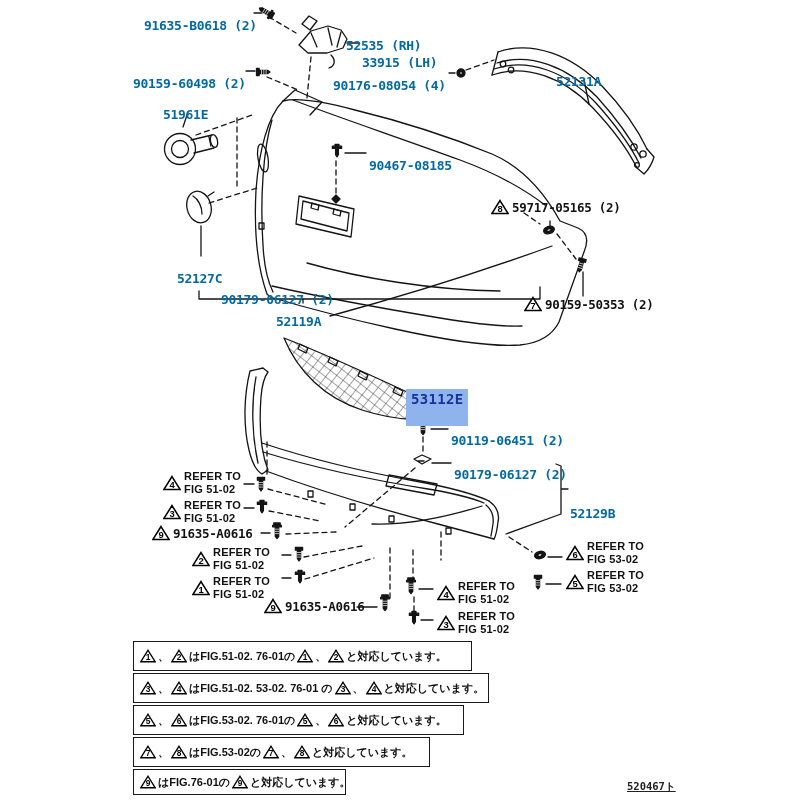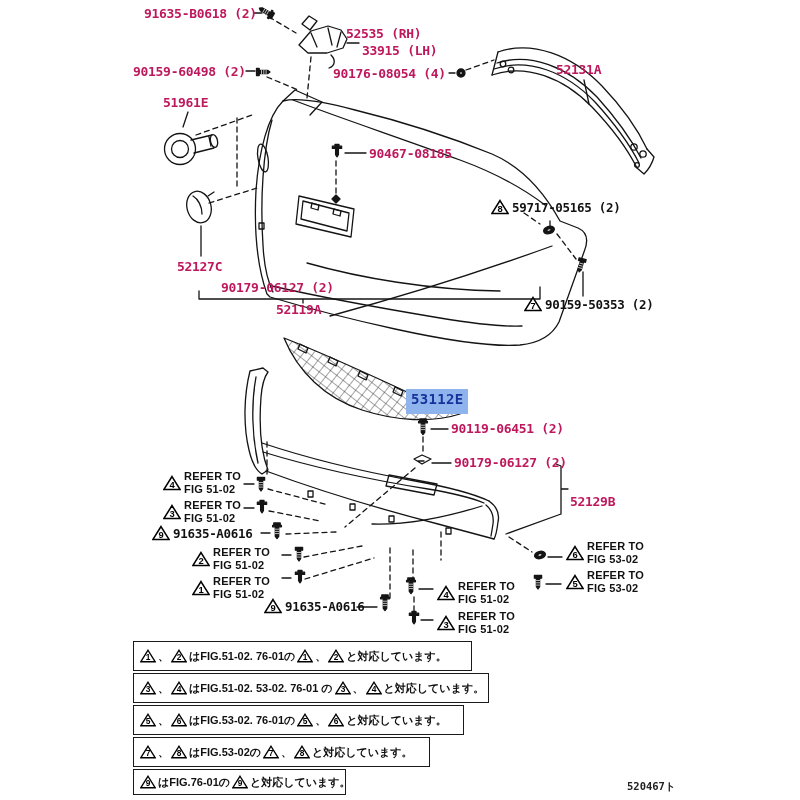--- a/index.html
+++ b/index.html
@@ -1,40 +1,40 @@
 <!DOCTYPE html>
 <html><head>
 <meta charset="utf-8">
 <style>
   html,body{margin:0;padding:0;background:#fff;}
   .stage{position:relative;width:800px;height:800px;background:#ffffff;overflow:hidden;
          font-family:"Liberation Sans",sans-serif;}
   .art{position:absolute;left:0;top:0;}
   .pn{position:absolute;font:700 13px "DejaVu Sans Mono",monospace;letter-spacing:-0.3px;
-      color:#be185d;white-space:nowrap;}
+      color:#0369a1;white-space:nowrap;margin-top:12px;}
   .pn-inline{font:700 12.5px "DejaVu Sans Mono",monospace;letter-spacing:-0.3px;color:#111;white-space:nowrap;}
   .hl{position:absolute;left:406px;top:389px;background:#8FB3EC;color:#16339B;
-      font:700 14px "DejaVu Sans Mono",monospace;letter-spacing:0.3px;padding:2px 5px 7px;}
+      font:700 14px "DejaVu Sans Mono",monospace;letter-spacing:0.3px;padding:2px 5px 19px;}
   .refer{position:absolute;display:flex;align-items:center;gap:3px;white-space:nowrap;}
   .rtext{font:700 11px "Liberation Sans",sans-serif;line-height:12.5px;color:#111;letter-spacing:0.2px;}
   .tri{display:inline-block;width:18px;height:16px;flex:0 0 auto;}
   .tri svg{display:block;}
   .legend{position:absolute;left:133px;top:641px;}
   .lrow{box-sizing:border-box;border:1.6px solid #1a1a1a;height:30px;margin-bottom:2px;
         display:flex;align-items:center;padding:0 6px;gap:2px;
         font:700 11px "Liberation Sans",sans-serif;color:#111;white-space:nowrap;}
   .lrow:nth-child(1){width:339px;}
   .lrow:nth-child(2){width:356px;}
   .lrow:nth-child(3){width:331px;}
   .lrow:nth-child(4){width:297px;}
   .lrow:nth-child(5){width:213px;height:26px;}
   .ltri{display:inline-block;width:16px;height:14px;}
   .ltri svg{display:block;}
   .ltxt{display:inline-block;}
-  .footer-code{position:absolute;left:627px;top:780px;font:700 10.5px "DejaVu Sans Mono",monospace;color:#222;}
+  .footer-code{position:absolute;left:627px;top:780px;font:700 10.5px "DejaVu Sans Mono",monospace;color:#222;text-decoration:underline;}
 </style>
 </head>
 <body>
 
 <div class="stage">
 
   <svg class="art" width="800" height="800" viewBox="0 0 800 800">
     <defs>
       <g id="icon-screw">
           <path d="M-3.6,-6.5 H3.6 V-3.8 H1.6 V4.6 L0,7 L-1.6,4.6 V-3.8 H-3.6 Z" fill="#141414"></path>

